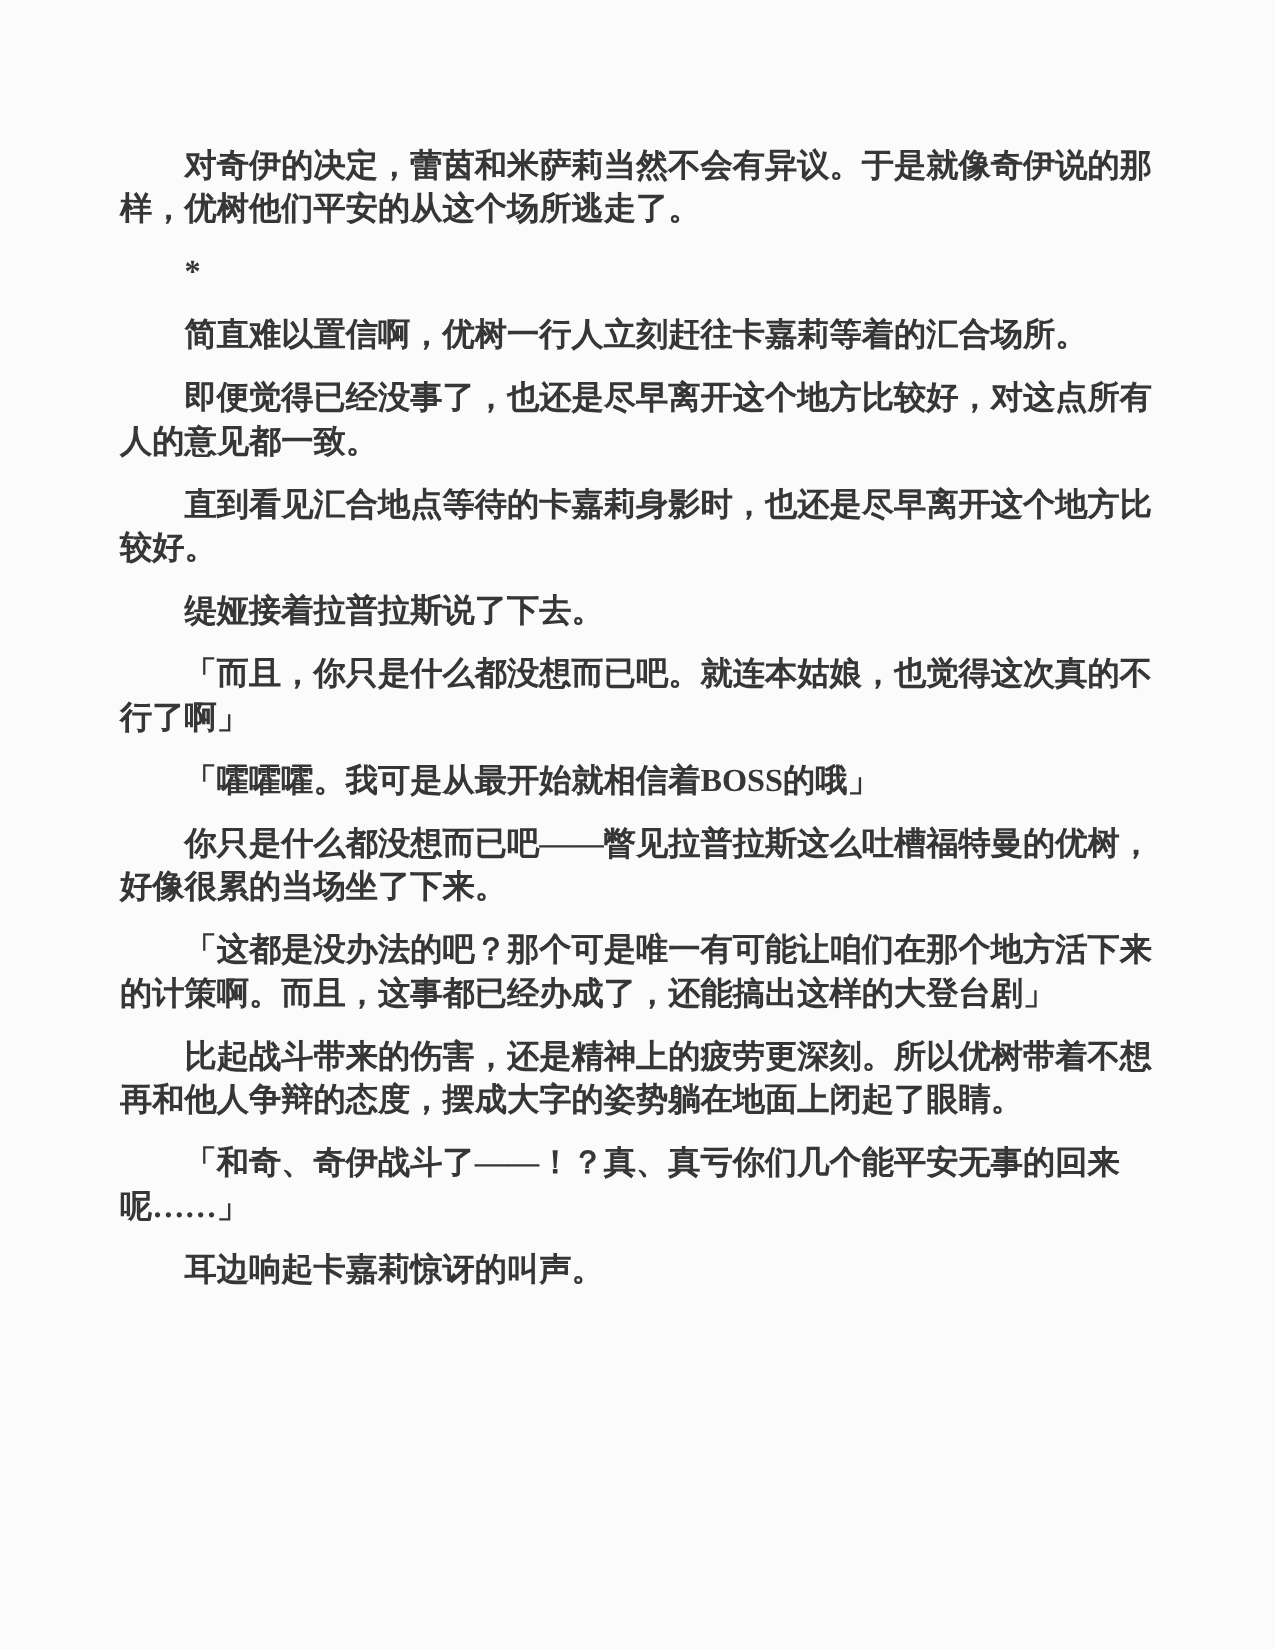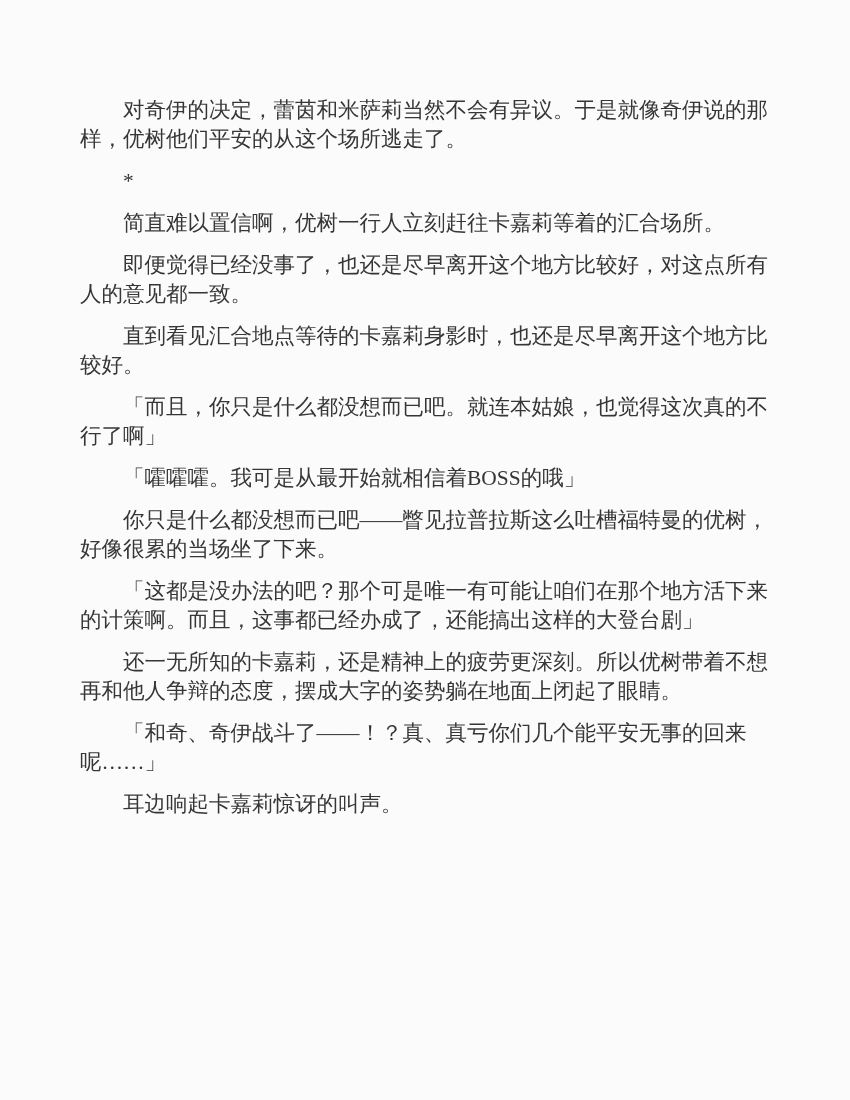--- a/index.html
+++ b/index.html
@@ -11,20 +11,21 @@
       height: 1100px;
       background: #fbfbfb;
       overflow: hidden;
     }
     .page {
       box-sizing: border-box;
       width: 850px;
       height: 892px;
       padding: 96px 80px 0 80px;
       background: #fbfbfb;
+      font-weight: bold;
     }
     .page p {
       margin: 0 0 13px 0;
       width: 690px;
       font-family: "Liberation Serif", serif;
       font-size: 21.5px;
       line-height: 29px;
       color: #363636;
       text-indent: 2em;
       text-align: left;
@@ -38,20 +39,21 @@
   </style>
 </head>
 <body>
 
 <div class="page">
   <p>对奇伊的决定，蕾茵和米萨莉当然不会有异议。于是就像奇伊说的那样，优树他们平安的从这个场所逃走了。</p>
   <p class="separator">*</p>
   <p>简直难以置信啊，优树一行人立刻赶往卡嘉莉等着的汇合场所。</p>
   <p>即便觉得已经没事了，也还是尽早离开这个地方比较好，对这点所有人的意见都一致。</p>
   <p>直到看见汇合地点等待的卡嘉莉身影时，也还是尽早离开这个地方比较好。</p>
+  <p>缇娅接着拉普拉斯说了下去。</p>
   <p>「而且，你只是什么都没想而已吧。就连本姑娘，也觉得这次真的不行了啊」</p>
   <p>「嚯嚯嚯。我可是从最开始就相信着BOSS的哦」</p>
   <p>你只是什么都没想而已吧——瞥见拉普拉斯这么吐槽福特曼的优树，好像很累的当场坐了下来。</p>
   <p>「这都是没办法的吧？那个可是唯一有可能让咱们在那个地方活下来的计策啊。而且，这事都已经办成了，还能搞出这样的大登台剧」</p>
-  <p>还一无所知的卡嘉莉，还是精神上的疲劳更深刻。所以优树带着不想再和他人争辩的态度，摆成大字的姿势躺在地面上闭起了眼睛。</p>
+  <p>比起战斗带来的伤害，还是精神上的疲劳更深刻。所以优树带着不想再和他人争辩的态度，摆成大字的姿势躺在地面上闭起了眼睛。</p>
   <p>「和奇、奇伊战斗了——！？真、真亏你们几个能平安无事的回来呢……」</p>
   <p>耳边响起卡嘉莉惊讶的叫声。</p>
 </div>
 
 </body></html>

